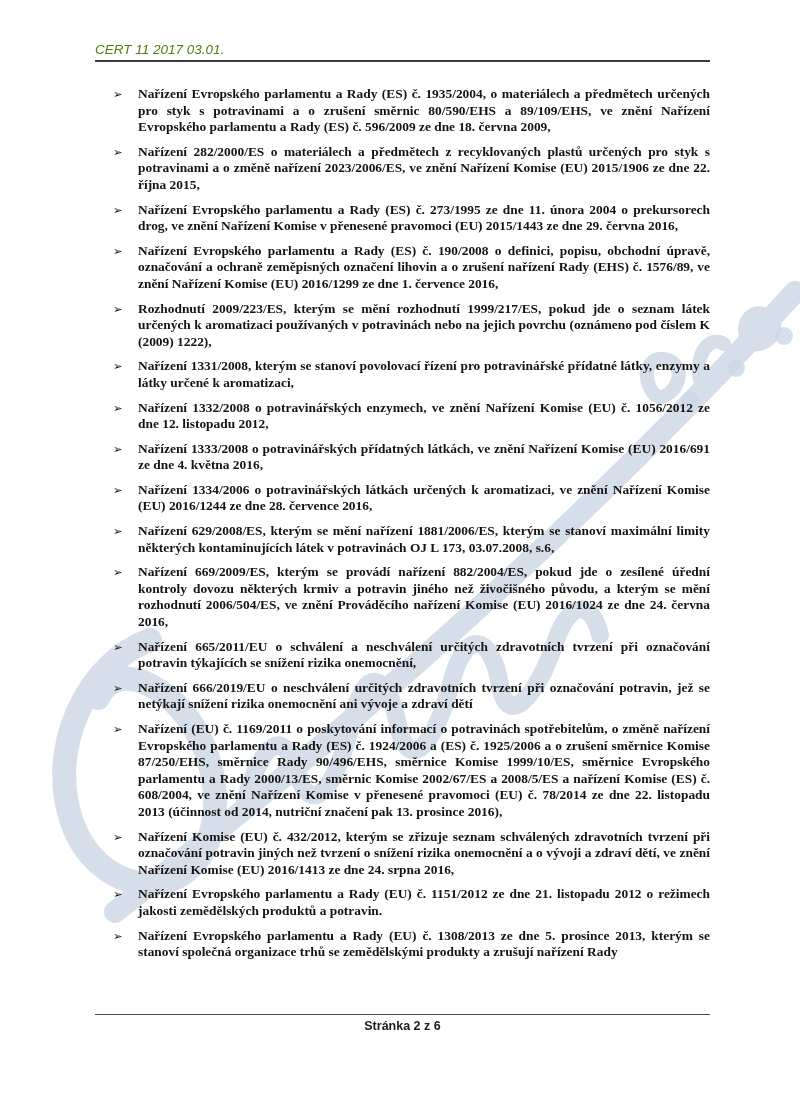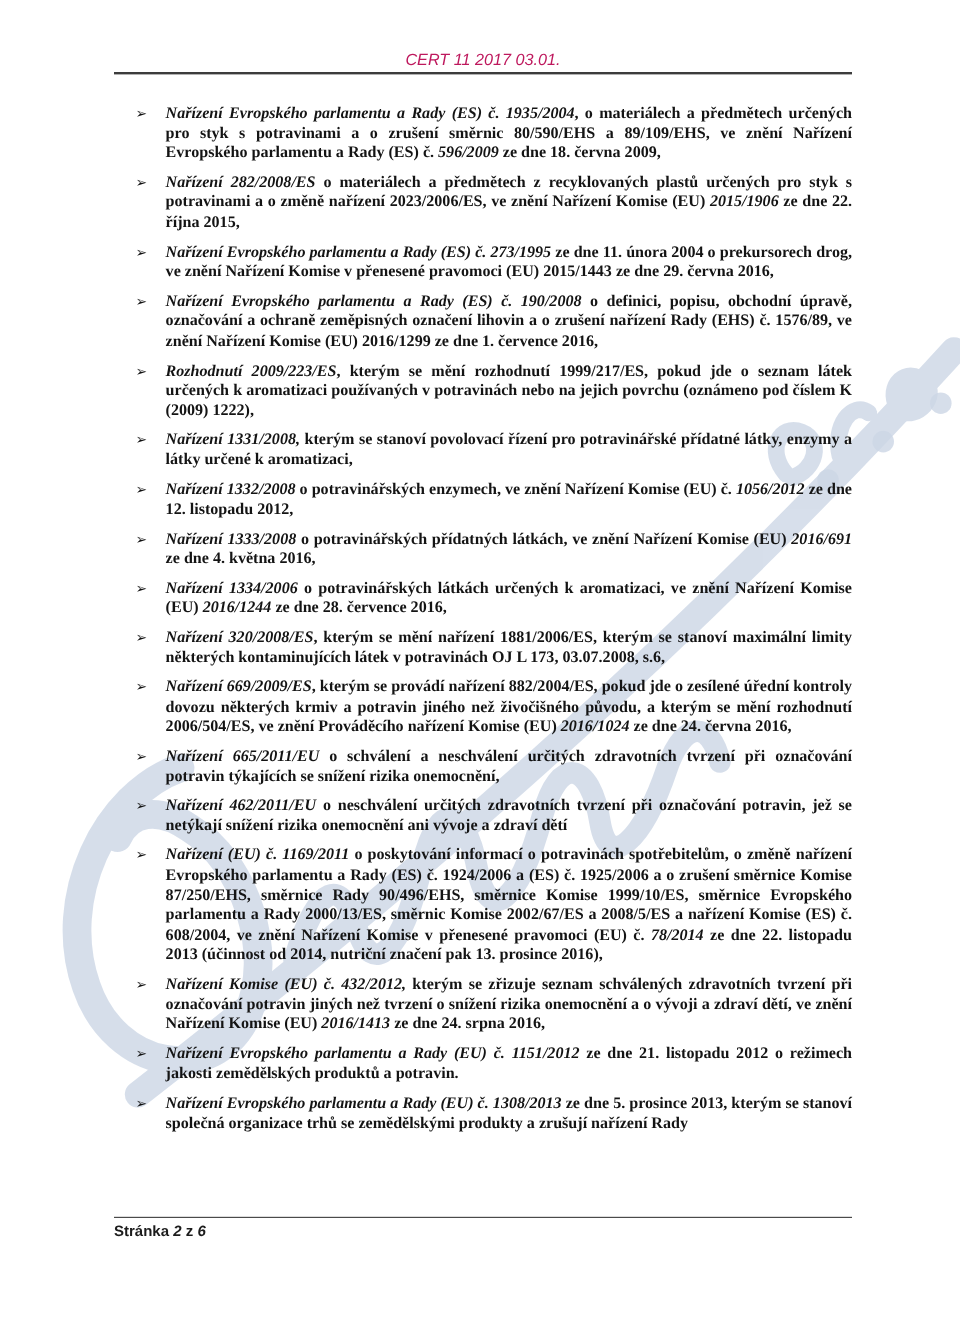--- a/index.html
+++ b/index.html
@@ -5,40 +5,41 @@
   html,body { margin:0; padding:0; background:#ffffff; }
   .page {
     position:relative; width:800px; height:1100px;
     background:#ffffff; overflow:hidden;
     font-family:"Liberation Serif", serif; color:#141414;
   }
   .watermark-svg { position:absolute; left:0; top:0; width:800px; height:1100px; pointer-events:none; }
   .doc-header {
     position:absolute; top:42px; left:95px; right:90px;
     border-bottom:2px solid #3c3c3c; padding-bottom:3px;
-    text-align:center;
+    text-align:left;
     font-family:"Liberation Sans", sans-serif; font-style:italic;
-    font-size:13.5px; color:#be185d;
+    font-size:13.5px; color:#4d7c0f;
   }
   .reg-list {
     position:absolute; top:86px; left:113px; right:90px;
     margin:0; padding:0; list-style:none;
     font-size:13.4px; line-height:16.6px;
     text-align:justify;
   }
   .reg-list li { position:relative; padding-left:25px; margin-bottom:8px; }
   .bullet {
     position:absolute; left:0; top:0px;
     font-family:"DejaVu Sans", sans-serif; font-size:11.5px; color:#101010;
   }
-  .seg-b { font-weight:bold;font-style:italic; }
+  .seg-b { font-weight:bold; }
   .seg-n { font-weight:bold; }
   .doc-footer {
     position:absolute; top:1014px; left:95px; right:90px;
     border-top:1.5px solid #4a4a4a; padding-top:4px;
+    text-align:center;
     font-family:"Liberation Sans", sans-serif; font-size:12.5px; color:#1c1c1c;
   }
 </style>
 </head>
 <body>
 
 <div class="page">
 
   <svg class="watermark-svg" viewBox="0 0 800 1100" xmlns="http://www.w3.org/2000/svg">
     <g fill="none" stroke-linecap="round" stroke-linejoin="round" opacity="0.8" stroke="#cdd7e6">
@@ -59,32 +60,32 @@
       <circle cx="784" cy="336" r="9"></circle>
     </g>
   </svg>
 
   <div class="doc-header">
     <span>CERT 11 2017 03.01.</span>
   </div>
 
   <ul class="reg-list">
       <li><span class="bullet">➢</span><span class="seg-b">Nařízení Evropského parlamentu a Rady (ES) č. 1935/2004</span><span class="seg-n">, o materiálech a předmětech určených pro styk s potravinami a o zrušení směrnic 80/590/EHS a 89/109/EHS, ve znění Nařízení Evropského parlamentu a Rady (ES) č. </span><span class="seg-b">596/2009</span><span class="seg-n"> ze dne 18. června 2009,</span></li>
-      <li><span class="bullet">➢</span><span class="seg-b">Nařízení 282/2008/ES</span><span class="seg-n"> o materiálech a předmětech z recyklovaných plastů určených pro styk s potravinami a o změně nařízení 2023/2006/ES, ve znění Nařízení Komise (EU) </span><span class="seg-b">2015/1906</span><span class="seg-n"> ze dne 22. října 2015,</span></li>
+      <li><span class="bullet">➢</span><span class="seg-b">Nařízení 282/2000/ES</span><span class="seg-n"> o materiálech a předmětech z recyklovaných plastů určených pro styk s potravinami a o změně nařízení 2023/2006/ES, ve znění Nařízení Komise (EU) </span><span class="seg-b">2015/1906</span><span class="seg-n"> ze dne 22. října 2015,</span></li>
       <li><span class="bullet">➢</span><span class="seg-b">Nařízení Evropského parlamentu a Rady (ES) č. 273/1995</span><span class="seg-n"> ze dne 11. února 2004 o prekursorech drog, ve znění Nařízení Komise v přenesené pravomoci (EU) 2015/1443 ze dne 29. června 2016,</span></li>
       <li><span class="bullet">➢</span><span class="seg-b">Nařízení Evropského parlamentu a Rady (ES) č. 190/2008</span><span class="seg-n"> o definici, popisu, obchodní úpravě, označování a ochraně zeměpisných označení lihovin a o zrušení nařízení Rady (EHS) č. 1576/89, ve znění Nařízení Komise (EU) 2016/1299 ze dne 1. července 2016,</span></li>
       <li><span class="bullet">➢</span><span class="seg-b">Rozhodnutí 2009/223/ES</span><span class="seg-n">, kterým se mění rozhodnutí 1999/217/ES, pokud jde o seznam látek určených k aromatizaci používaných v potravinách nebo na jejich povrchu (oznámeno pod číslem K (2009) 1222),</span></li>
       <li><span class="bullet">➢</span><span class="seg-b">Nařízení 1331/2008,</span><span class="seg-n"> kterým se stanoví povolovací řízení pro potravinářské přídatné látky, enzymy a látky určené k aromatizaci,</span></li>
       <li><span class="bullet">➢</span><span class="seg-b">Nařízení 1332/2008</span><span class="seg-n"> o potravinářských enzymech, ve znění Nařízení Komise (EU) č. </span><span class="seg-b">1056/2012</span><span class="seg-n"> ze dne 12. listopadu 2012,</span></li>
       <li><span class="bullet">➢</span><span class="seg-b">Nařízení 1333/2008</span><span class="seg-n"> o potravinářských přídatných látkách, ve znění Nařízení Komise (EU) </span><span class="seg-b">2016/691</span><span class="seg-n"> ze dne 4. května 2016,</span></li>
       <li><span class="bullet">➢</span><span class="seg-b">Nařízení 1334/2006</span><span class="seg-n"> o potravinářských látkách určených k aromatizaci, ve znění Nařízení Komise (EU) </span><span class="seg-b">2016/1244</span><span class="seg-n"> ze dne 28. července 2016,</span></li>
-      <li><span class="bullet">➢</span><span class="seg-b">Nařízení 320/2008/ES</span><span class="seg-n">, kterým se mění nařízení 1881/2006/ES, kterým se stanoví maximální limity některých kontaminujících látek v potravinách  OJ L 173, 03.07.2008, s.6,</span></li>
+      <li><span class="bullet">➢</span><span class="seg-b">Nařízení 629/2008/ES</span><span class="seg-n">, kterým se mění nařízení 1881/2006/ES, kterým se stanoví maximální limity některých kontaminujících látek v potravinách  OJ L 173, 03.07.2008, s.6,</span></li>
       <li><span class="bullet">➢</span><span class="seg-b">Nařízení 669/2009/ES</span><span class="seg-n">, kterým se provádí nařízení  882/2004/ES, pokud jde o zesílené úřední kontroly dovozu některých krmiv a potravin jiného než živočišného původu, a kterým se mění rozhodnutí 2006/504/ES, ve znění Prováděcího nařízení Komise (EU) </span><span class="seg-b">2016/1024</span><span class="seg-n"> ze dne 24. června 2016,</span></li>
       <li><span class="bullet">➢</span><span class="seg-b">Nařízení 665/2011/EU</span><span class="seg-n"> o schválení a neschválení určitých zdravotních tvrzení při označování potravin týkajících se snížení rizika onemocnění,</span></li>
-      <li><span class="bullet">➢</span><span class="seg-b">Nařízení 462/2011/EU</span><span class="seg-n"> o neschválení určitých zdravotních tvrzení při označování potravin, jež se netýkají snížení rizika onemocnění ani vývoje a zdraví dětí</span></li>
+      <li><span class="bullet">➢</span><span class="seg-b">Nařízení 666/2019/EU</span><span class="seg-n"> o neschválení určitých zdravotních tvrzení při označování potravin, jež se netýkají snížení rizika onemocnění ani vývoje a zdraví dětí</span></li>
       <li><span class="bullet">➢</span><span class="seg-b">Nařízení (EU) č. 1169/2011</span><span class="seg-n">  o poskytování informací o potravinách spotřebitelům, o změně nařízení Evropského parlamentu a Rady (ES) č. 1924/2006 a (ES) č. 1925/2006 a o zrušení směrnice Komise 87/250/EHS, směrnice Rady 90/496/EHS, směrnice Komise 1999/10/ES, směrnice Evropského parlamentu a Rady 2000/13/ES, směrnic Komise 2002/67/ES a 2008/5/ES a nařízení Komise (ES) č. 608/2004, ve znění Nařízení Komise v přenesené pravomoci (EU) č. </span><span class="seg-b">78/2014</span><span class="seg-n"> ze dne 22. listopadu 2013 (účinnost od 2014, nutriční značení pak 13. prosince 2016),</span></li>
       <li><span class="bullet">➢</span><span class="seg-b">Nařízení Komise (EU) č. 432/2012,</span><span class="seg-n"> kterým se zřizuje seznam schválených zdravotních tvrzení při označování potravin jiných než tvrzení o snížení rizika onemocnění a o vývoji a zdraví dětí, ve znění Nařízení Komise (EU) </span><span class="seg-b">2016/1413</span><span class="seg-n"> ze dne 24. srpna 2016,</span></li>
       <li><span class="bullet">➢</span><span class="seg-b">Nařízení Evropského parlamentu a Rady (EU) č. 1151/2012</span><span class="seg-n"> ze dne 21. listopadu 2012 o režimech jakosti zemědělských produktů a potravin.</span></li>
       <li><span class="bullet">➢</span><span class="seg-b">Nařízení Evropského parlamentu a Rady (EU) č. 1308/2013</span><span class="seg-n"> ze dne 5. prosince 2013, kterým se stanoví společná organizace trhů se zemědělskými produkty a zrušují nařízení Rady</span></li>
     </ul>
 
   <div class="doc-footer">
     <span id="footer-text"><span class="seg-n">Stránka </span><span class="seg-b">2</span><span class="seg-n"> z </span><span class="seg-b">6</span></span>
   </div>
 

